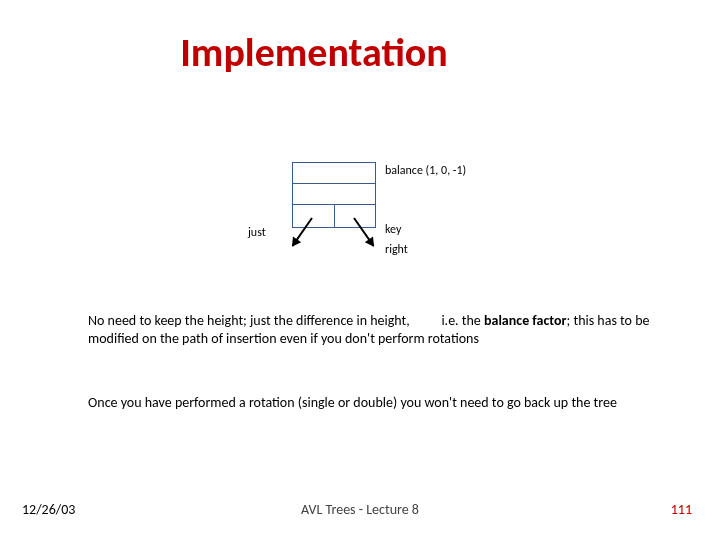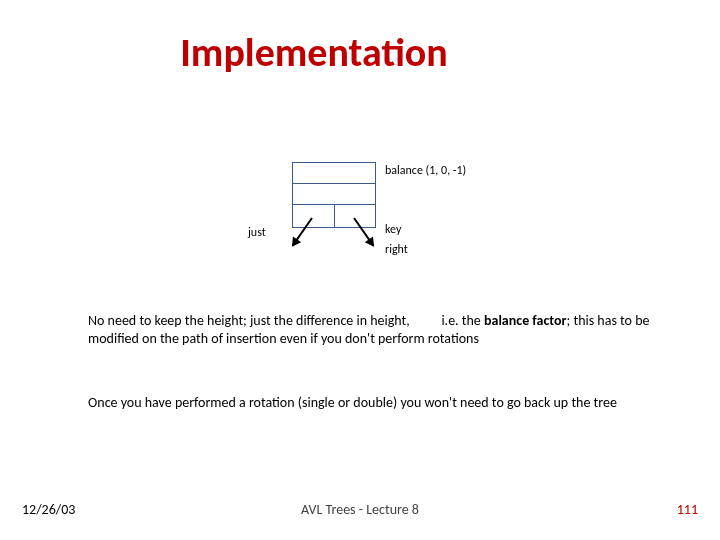--- a/index.html
+++ b/index.html
@@ -101,21 +101,21 @@
 
   .footer {
     position: absolute;
     bottom: 22px;
     left: 0;
     width: 720px;
     font-size: 14px;
   }
   .footer .date { position: absolute; left: 22px; bottom: 0; color: #000000; text-align: right; }
   .footer .center { position: absolute; left: 0; width: 720px; text-align: center; bottom: 0; color: #444; }
-  .footer .num { position: absolute; right: 22px; bottom: 0; color: #c00000; }
+  .footer .num { position: absolute; right: 28px; bottom: 0; color: #c00000; }
 </style>
 </head>
 <body>
 
 <div class="title">Implementation</div>
 
 <div class="node-box">
   <div class="row"></div>
   <div class="row"></div>
   <div class="row">

